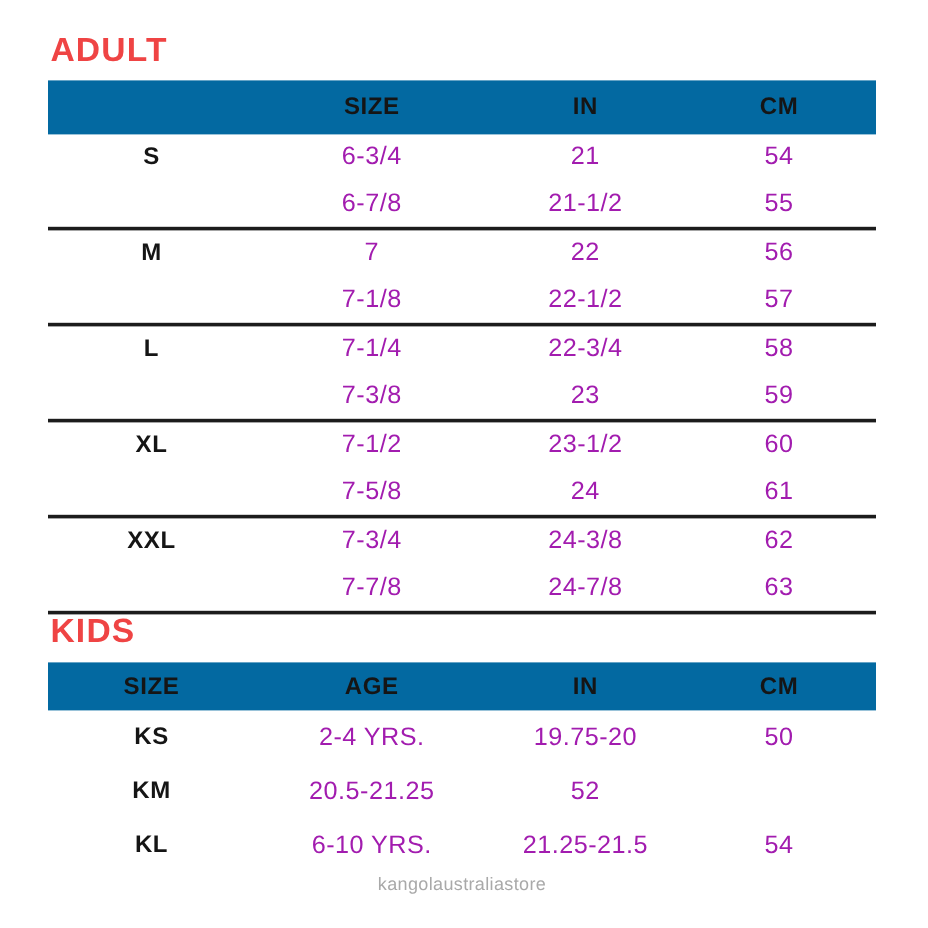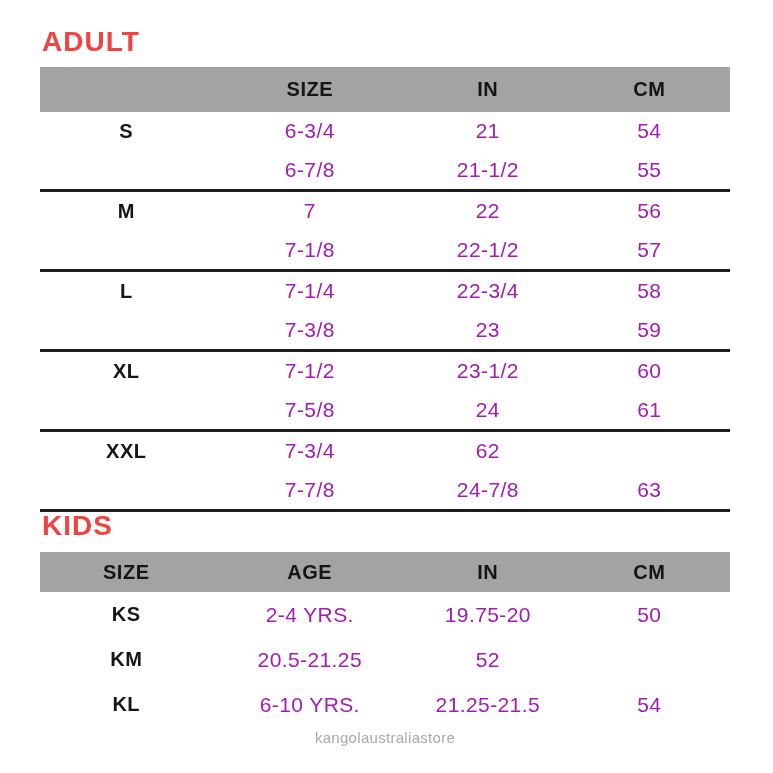--- a/index.html
+++ b/index.html
@@ -26,21 +26,21 @@
     color: #ef4444;
   }
   .section-title.kids { margin-bottom: 12px; }
   .row {
     display: grid;
     grid-template-columns: 25% 28.2% 23.4% 23.4%;
     align-items: center;
     text-align: center;
   }
   .band {
-    background: #a3a3a3;
+    background: #0369a1;
     height: 45px;
   }
   .band.kids-band { height: 40px; }
   .hcell {
     font-size: 20px;
     font-weight: 700;
     letter-spacing: 0.5px;
     color: #151515;
   }
   .group { border-bottom: 3px solid #1c1c1c; }
@@ -137,20 +137,21 @@
       <div class="cell">7-5/8</div>
       <div class="cell">24</div>
       <div class="cell">61</div>
     </div>
   </div>
 
   <div class="group">
     <div class="row drow">
       <div class="size-cell">XXL</div>
       <div class="cell">7-3/4</div>
+      <div class="cell">24-3/8</div>
       <div class="cell">62</div>
     </div>
     <div class="row drow">
       <div class="size-cell"></div>
       <div class="cell">7-7/8</div>
       <div class="cell">24-7/8</div>
       <div class="cell">63</div>
     </div>
   </div>
 

